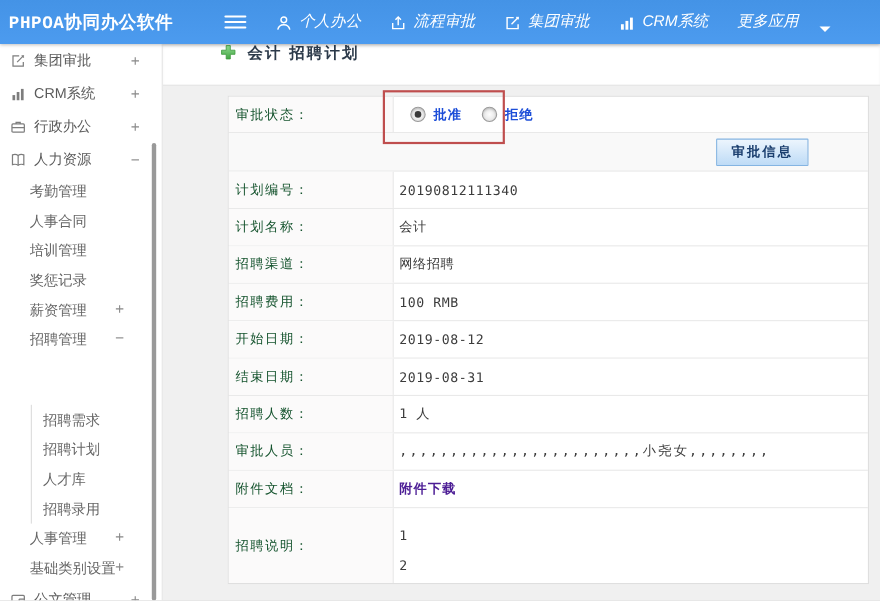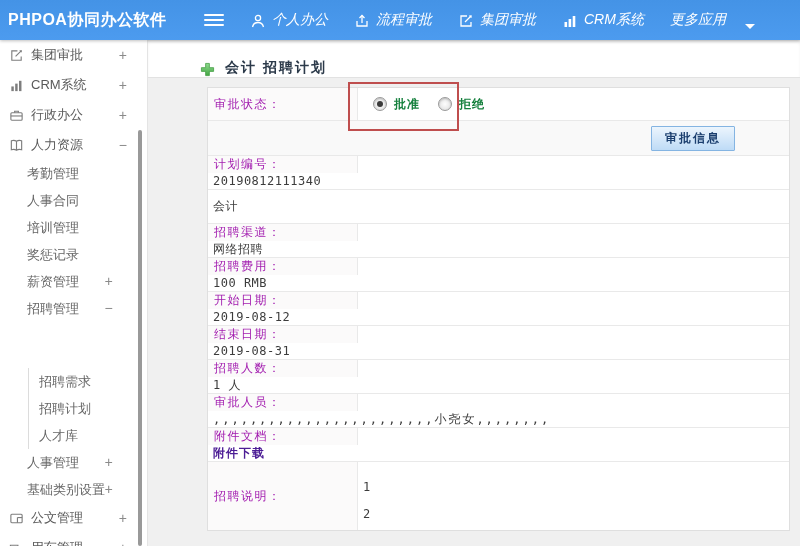--- a/index.html
+++ b/index.html
@@ -3,21 +3,21 @@
 <meta charset="utf-8">
 <style>
   * { margin:0; padding:0; box-sizing:border-box; }
   body { font-family:"Liberation Sans","DejaVu Sans",sans-serif; background:#ccc; }
   .stage { position:relative; width:800px; height:546px; background:#f0f0f0; overflow:hidden; }
 
   
   .topbar { position:absolute; left:0; top:0; width:800px; height:40px;
             background:linear-gradient(#4493e6,#4c9bef); display:flex; align-items:center;
             color:#fff; z-index:30; box-shadow:0 1px 3px rgba(0,0,0,.25); }
-  .brand { font-size:16px; font-weight:bold; padding-left:8px; width:190px; letter-spacing:.5px; white-space:nowrap; }
+  .brand { font-size:16px; font-weight:bold; padding-left:8px; width:190px; letter-spacing:.5px; white-space:nowrap;font-family:Liberation Mono, monospace; }
   .hamburger { width:20px; display:flex; flex-direction:column; gap:3px; margin-left:14px; cursor:pointer; }
   .hamburger i { display:block; height:2px; background:#fff; border-radius:1px; }
   .topnav { display:flex; align-items:center; }
   .topnav-item { display:flex; align-items:flex-end; gap:6px; margin-left:26px; font-size:14px; cursor:pointer; white-space:nowrap;font-style:italic; }
   .topnav-item svg { display:block; }
   .caret { width:0; height:0; border-left:5px solid transparent; border-right:5px solid transparent;
            border-top:5px solid #fff; margin-left:13px; }
 
   
   .sidebar { position:absolute; left:0; top:40px; width:148px; bottom:0; background:#fff;
@@ -30,50 +30,50 @@
   .lv1 .ic svg { display:block; }
   .lv2 { height:27px; padding:0 34px 0 27px; font-size:13px; color:#666;font-family:Liberation Mono, monospace; }
   .lv3wrap { margin-left:28px; border-left:1px solid #dcdcdc;margin-top:46px; }
   .lv3 { height:27px; padding:0 10px; font-size:13px; color:#666; }
   .side-scroll { position:absolute; right:5px; top:90px; bottom:0; width:4px;
                  background:#999; border-radius:2px; cursor:pointer; }
 
   
   .content { position:absolute; left:148px; top:40px; right:0; bottom:0; background:#f0f0f0; }
   .titlebar { position:absolute; left:0; top:0; right:0; height:38px; background:#fff;
-              border-bottom:1px solid #e2e2e2; display:flex; align-items:flex-end; padding-left:52px;
+              border-bottom:1px solid #e2e2e2; display:flex; align-items:flex-start; padding-left:52px;
               box-shadow:inset 0 3px 4px -2px rgba(0,0,0,.14); }
   .plus-ic { width:15px; height:15px; margin-right:10px; }
   .page-title { font-size:14px; font-weight:bold; color:#2c3a4a; letter-spacing:2px; }
 
   .panel { position:absolute; left:59px; top:47px; width:583px; background:#fff;
            border:1px solid #dfdfdf; font-size:12px; }
   .row { display:flex; border-bottom:1px solid #e9e9e9; }
   .row:last-child { border-bottom:none; }
   .cell-l { width:150px; flex:none; border-right:1px solid #e9e9e9; background:#fbfafa;
-            display:flex; align-items:center; padding-left:6px; color:#a21caf; letter-spacing:1.5px; }
+            display:flex; align-items:center; padding-left:6px; color:#14532d; letter-spacing:1.5px; }
   .cell-r { flex:1; display:flex; align-items:center; padding-left:5px; color:#3c3c3c;
             font-family:"DejaVu Sans Mono",monospace; letter-spacing:.5px; }
-  .h33 { height:33px; } .h34 { height:34px;flex-direction:column; } .h68 { height:68px; }
+  .h33 { height:33px; } .h34 { height:34px; } .h68 { height:68px; }
   .btnrow { height:35px; background:#f9f9f9; display:flex; align-items:center; justify-content:flex-end;
             padding-right:54px; border-bottom:1px solid #e9e9e9; }
   .btn-approve { font-size:12px; font-weight:bold; letter-spacing:2px; color:#1a3e6e;
                  background:linear-gradient(#ecf5fd,#bedbf6); border:1px solid #84b4e2;
                  padding:3px 13px; cursor:pointer; border-radius:1px;
                  font-family:"Liberation Sans","DejaVu Sans",sans-serif; }
 
   
   .radio-group { display:flex; align-items:center; padding-left:10px; gap:18px; }
   .radio-opt { display:flex; align-items:center; gap:7px; cursor:pointer; }
   .radio { width:14px; height:14px; border-radius:50%; border:1px solid #9a9a9a;
            background:radial-gradient(#fdfdfd,#dcdcdc); position:relative; flex:none;
            box-shadow:inset 0 1px 2px rgba(0,0,0,.2); }
   .radio.checked::after { content:""; position:absolute; left:3px; top:3px; width:6px; height:6px;
            border-radius:50%; background:#3a3a3a; }
-  .radio-lbl { font-weight:bold; color:#15803d; letter-spacing:1px;
+  .radio-lbl { font-weight:bold; color:#1d4ed8; letter-spacing:1px;
                font-family:"Liberation Sans","DejaVu Sans",sans-serif; }
 
   .annotation-box { position:absolute; left:200px; top:42px; width:111px; height:49px;
                     border:2px solid #bf4e4e; z-index:15; pointer-events:none; }
 
   .link { color:#4c1d95; cursor:pointer; text-decoration:none; font-weight:bold; letter-spacing:1px; }
   .mono-commas { letter-spacing:2px; }
   .desc-cell { flex-direction:column; align-items:flex-start; justify-content:flex-start;
                padding-top:12px; line-height:27px; }
 </style>
@@ -209,20 +209,23 @@
 
     <div class="lv3wrap">
       <div class="side-item lv3">
         <span class="lbl">招聘需求</span>
         </div>
       <div class="side-item lv3">
         <span class="lbl">招聘计划</span>
         </div>
       <div class="side-item lv3">
         <span class="lbl">人才库</span>
+        </div>
+      <div class="side-item lv3">
+        <span class="lbl">招聘录用</span>
         </div>
     </div>
 
     <div class="side-item lv2">
       <span class="lbl">人事管理</span>
       <span class="tog">+</span>
       </div>
     <div class="side-item lv2">
       <span class="lbl">基础类别设置</span>
       <span class="tog">+</span>
@@ -294,20 +297,21 @@
 
       <div class="btnrow">
         <button class="btn-approve">审批信息</button>
       </div>
 
       <div class="row h34">
         <div class="cell-l">计划编号：</div>
         <div class="cell-r">20190812111340</div>
       </div>
       <div class="row h34">
+        <div class="cell-l">计划名称：</div>
         <div class="cell-r">会计</div>
       </div>
       <div class="row h34">
         <div class="cell-l">招聘渠道：</div>
         <div class="cell-r">网络招聘</div>
       </div>
       <div class="row h34">
         <div class="cell-l">招聘费用：</div>
         <div class="cell-r">100 RMB</div>
       </div>

